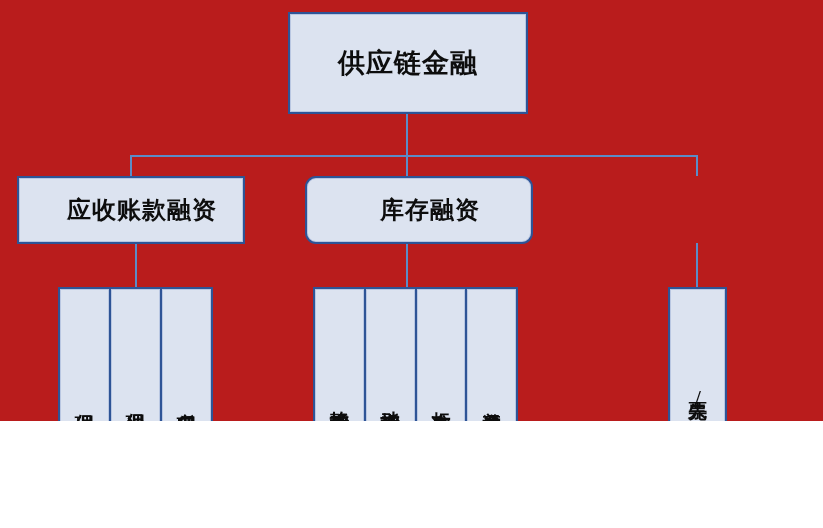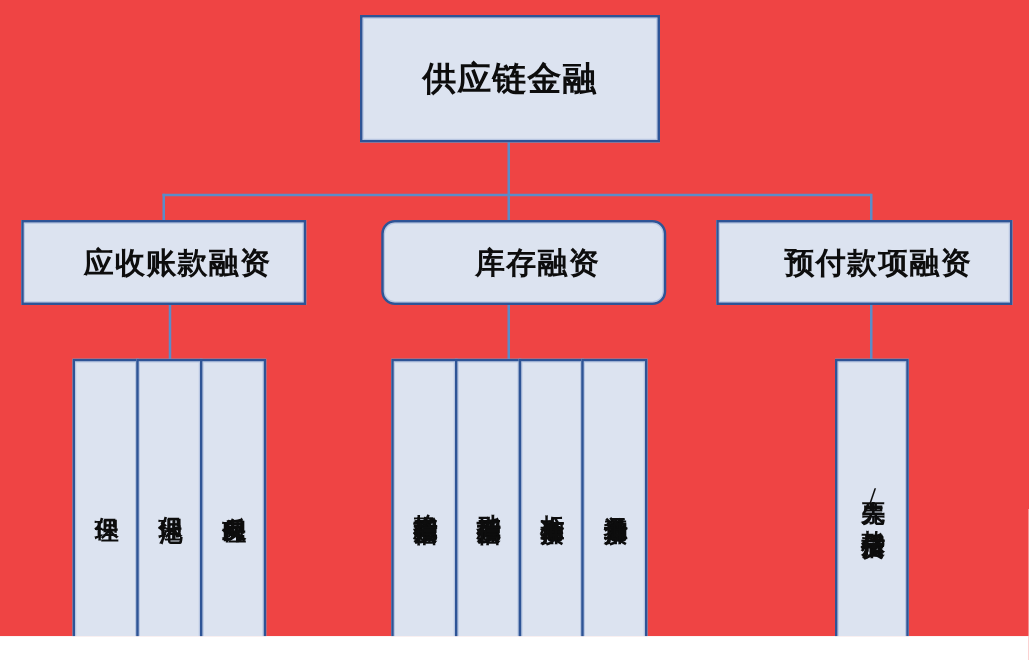--- a/index.html
+++ b/index.html
@@ -6,22 +6,22 @@
     margin: 0;
     padding: 0;
     background: #ffffff;
   }
   body {
     font-family: "Liberation Serif", "DejaVu Serif", serif;
   }
   #diagram {
     position: relative;
     width: 823px;
-    height: 509px;
-    background: #ef4444;
+    height: 421px;
+    background: #b91c1c;
     overflow: hidden;
   }
 
   
   .node {
     position: absolute;
     box-sizing: border-box;
     background: #dce3f0;
     border: 2px solid #2e5496;
     box-shadow: inset 0 0 0 1px #b9c7e2;
@@ -101,23 +101,20 @@
   </div>
 
   <div class="node level2" style="left:17px; top:176px; width:228px; height:68px;">
     <span>应收账款融资</span>
   </div>
 
   <div class="node level2" style="left:305px; top:176px; width:228px; height:68px;border-radius:11px;">
     <span>库存融资</span>
   </div>
 
-  <div class="node level2" style="left:573px; top:176px; width:237px; height:68px;">
-    <span>预付款项融资</span>
-  </div>
 
   <div class="leaf-group" style="left:58px; top:287px; width:155px; height:225px;">
     <div class="leaf">
       <span class="leaf-text">保理</span>
     </div>
     <div class="leaf">
       <span class="leaf-text">保理池</span>
     </div>
     <div class="leaf">
       <span class="leaf-text">反向保理</span>

